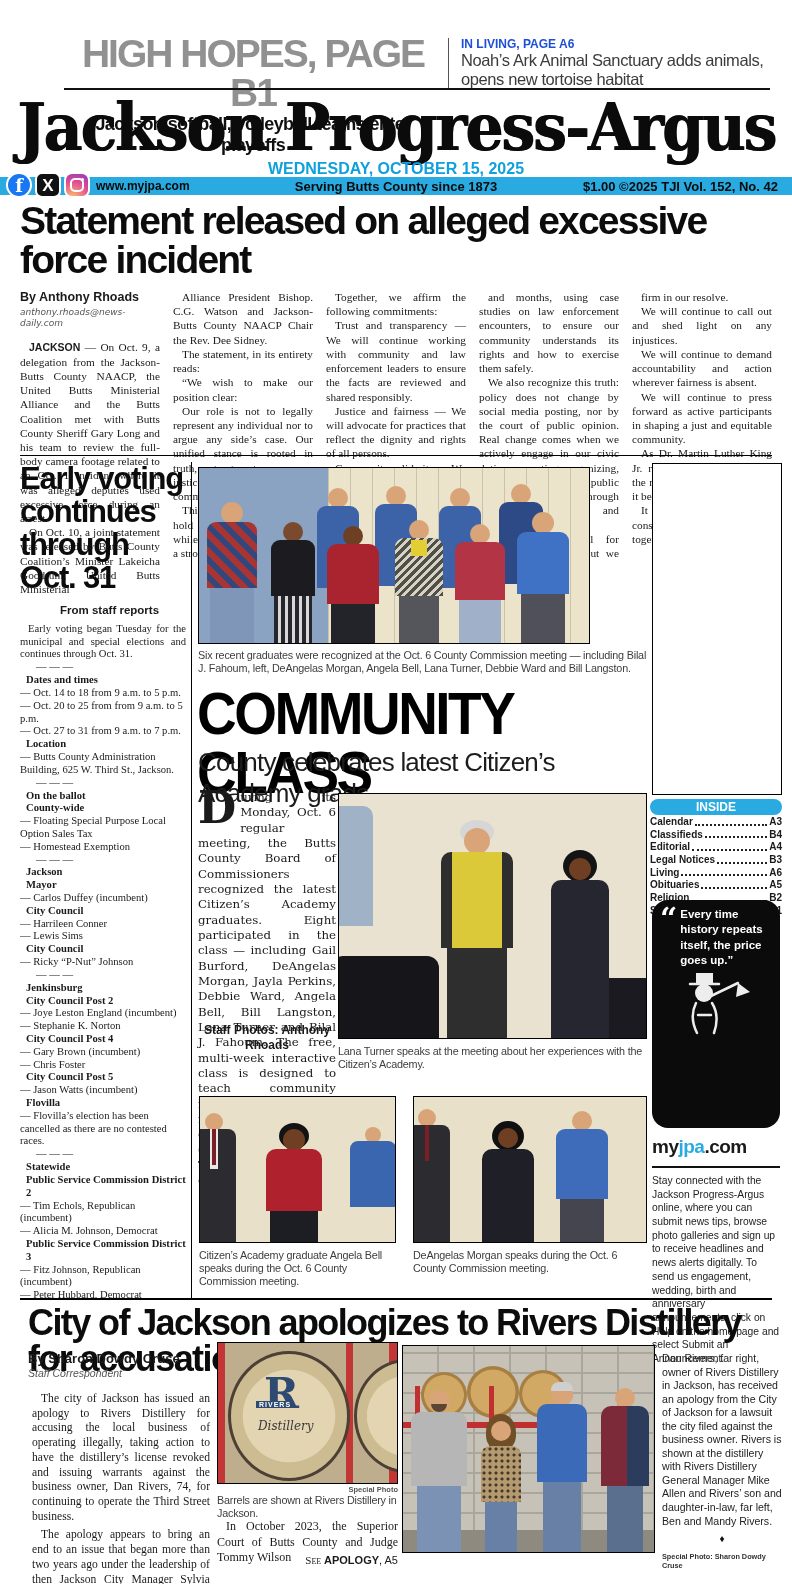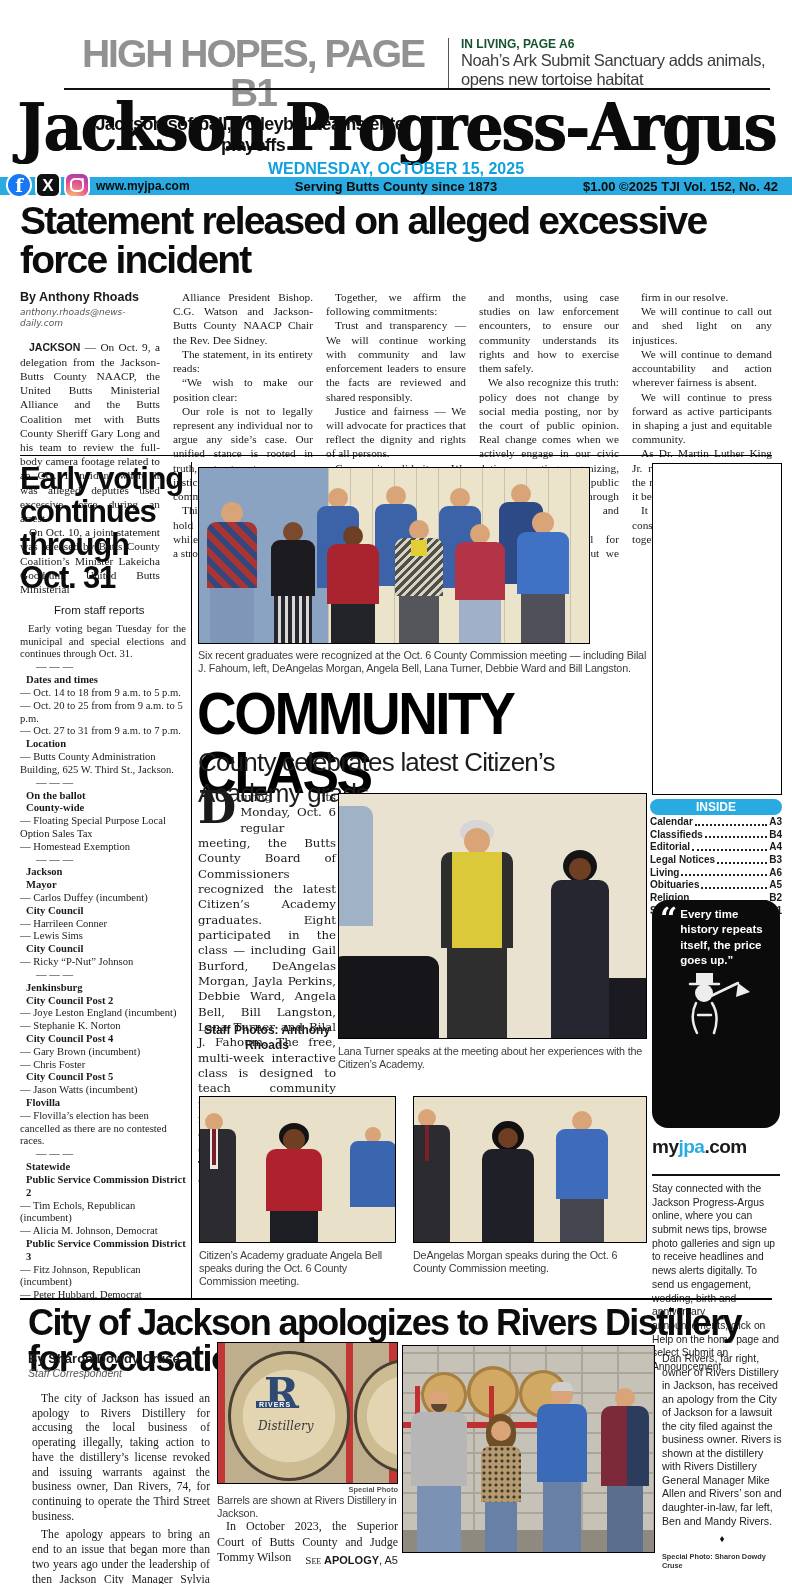--- a/index.html
+++ b/index.html
@@ -4,21 +4,21 @@
 <style>
   html,body{margin:0;padding:0;background:#888;}
   #page{position:relative;width:792px;height:1584px;background:#fff;margin:0 auto;overflow:hidden;
         font-family:"Liberation Serif",serif;color:#1a1a1a;}
   
   .sky-left{position:absolute;left:62px;top:34px;width:382px;text-align:center;}
   .sky-title{font-family:"Liberation Sans",sans-serif;font-weight:bold;font-size:39px;letter-spacing:-2px;color:#919191;line-height:1;}
   .sky-sub{font-family:"Liberation Sans",sans-serif;font-weight:bold;font-size:18px;letter-spacing:-0.6px;color:#101010;margin-top:2px;}
   .sky-divider{position:absolute;left:448px;top:38px;width:1px;height:52px;background:#555;}
   .sky-right{position:absolute;left:461px;top:37px;width:312px;}
-  .kicker{font-family:"Liberation Sans",sans-serif;font-weight:bold;font-size:12px;color:#14532d;}
+  .kicker{font-family:"Liberation Sans",sans-serif;font-weight:bold;font-size:12px;color:#1d4ed8;}
   .sky-text{font-family:"Liberation Sans",sans-serif;font-size:16.5px;letter-spacing:-0.4px;color:#3c3c3c;line-height:1.15;}
   .top-rule{position:absolute;left:64px;top:88px;width:706px;height:2px;background:#111;}
   
   .masthead-title{position:absolute;left:0;top:90px;width:100%;text-align:center;font-family:"DejaVu Serif",serif;
         font-weight:bold;font-size:60px;letter-spacing:-2px;color:#0b0b0b;transform:scaleY(1.08);transform-origin:center top;
         text-shadow:1px 0 #0b0b0b;}
   .masthead-date{position:absolute;left:0;top:160px;width:100%;text-align:center;font-family:"Liberation Sans",sans-serif;
         font-weight:bold;font-size:16px;color:#0fa0dd;}
   .topbar{position:absolute;left:0;top:177px;width:792px;height:18px;background:#29abe2;}
   .social{position:absolute;left:6px;top:-5px;display:flex;gap:3px;}
@@ -43,21 +43,21 @@
   .email{font-family:"DejaVu Sans",sans-serif;font-style:italic;font-size:9px;color:#555;margin:1px 0 11px;}
   .dateline{font-family:"Liberation Sans",sans-serif;font-weight:bold;font-size:10.5px;}
   .jump{text-align:right;font-family:"Liberation Sans",sans-serif;font-size:11px;margin-top:8px;}
   .jump .see{font-variant:small-caps;font-family:"Liberation Serif",serif;}
   .rule1{position:absolute;left:20px;top:455px;width:752px;height:1px;background:#000;}
   .rule2{position:absolute;left:20px;top:1298px;width:752px;height:2px;background:#000;}
   .vrule{position:absolute;left:191px;top:462px;width:1px;height:836px;background:#000;}
   
   .left-sb{position:absolute;left:20px;top:462px;width:166px;height:836px;overflow:hidden;}
   .left-sb h2{margin:0;font-family:"Liberation Sans",sans-serif;font-weight:bold;font-size:31px;letter-spacing:-1.2px;line-height:1.07;color:#0c0c0c;}
-  .staff{font-family:"Liberation Sans",sans-serif;font-weight:normal;font-size:11.5px;margin:9px 10px 7px;padding-left:24px;}
+  .staff{font-family:"Liberation Sans",sans-serif;font-weight:bold;font-size:11.5px;margin:9px 16px 7px;padding-left:24px;}
   .intro{font-size:10.6px;line-height:1.22;text-align:justify;text-indent:8px;margin:0;}
   .bl{font-size:10.6px;line-height:1.21;}
   .t-d{padding-left:16px;}
   .t-h{font-weight:bold;padding-left:6px;}
   
   .photo{position:absolute;border:1px solid #000;overflow:hidden;box-sizing:border-box;}
   .caption{position:absolute;font-family:"Liberation Sans",sans-serif;font-size:10.8px;letter-spacing:-0.2px;color:#3d3d3d;line-height:1.22;}
   .pfig{position:absolute;}
   .pp{position:absolute;display:block;}
   .group-photo{left:198px;top:467px;width:392px;height:177px;background:linear-gradient(90deg,#8ba3c2 0 33%,#ece3cb 33%);}
@@ -80,21 +80,21 @@
   .inside-head{background:#29abe2;color:#fff;font-family:"Liberation Sans",sans-serif;font-weight:bold;font-size:12px;text-align:center;border-radius:9px;padding:1px 0;}
   .inside-row{display:flex;align-items:flex-end;font-family:"Liberation Sans",sans-serif;font-weight:bold;font-size:10px;line-height:1.17;margin-top:1px;}
   .inside-row .leader{flex:1;border-bottom:2px dotted #222;margin:0 2px 2px;}
   .joe-box{position:absolute;left:652px;top:900px;width:128px;height:228px;background:#0b0b0b;border-radius:16px;color:#fff;overflow:hidden;}
   .joe-title{font-family:"Liberation Sans",sans-serif;font-weight:bold;font-size:22px;line-height:1.03;text-align:center;margin-top:11px;letter-spacing:-0.5px;}
   .joe-quote{display:flex;padding:7px 9px 0 8px;}
   .qmark{font-family:"DejaVu Serif",serif;font-weight:bold;font-size:30px;line-height:.8;margin-right:3px;}
   .qtext{font-family:"Liberation Sans",sans-serif;font-weight:bold;font-size:11.5px;line-height:1.33;}
   .hobo{display:block;margin:1px auto 0;}
   .myjpa-box{position:absolute;left:652px;top:1136px;width:128px;}
-  .myjpa-title{font-family:"Liberation Sans",sans-serif;font-weight:bold;font-size:19px;letter-spacing:-0.5px;border-bottom:2px solid #111;padding-bottom:16px;}
+  .myjpa-title{font-family:"Liberation Sans",sans-serif;font-weight:bold;font-size:19px;letter-spacing:-0.5px;border-bottom:2px solid #111;padding-bottom:8px;}
   .myjpa-title .blue{color:#29abe2;}
   .myjpa-box p{margin:6px 0 0;font-family:"Liberation Sans",sans-serif;font-size:10.3px;line-height:1.33;color:#222;}
   
   .ap-head{position:absolute;left:28px;top:1305px;width:744px;margin:0;font-family:"Liberation Sans",sans-serif;font-weight:bold;
         font-size:36px;letter-spacing:-1.6px;line-height:1;color:#0c0c0c;}
   .ap-byline{position:absolute;left:28px;top:1351px;font-family:"Liberation Sans",sans-serif;font-weight:bold;font-size:13px;}
   .ap-role{position:absolute;left:28px;top:1367px;font-style:italic;font-size:10.5px;color:#555;font-family:"Liberation Sans",sans-serif;}
   .ap-col1{position:absolute;left:28px;top:1388px;width:186px;font-size:11.6px;line-height:1.27;text-align:justify;}
   .ap-col1 p{margin:4px;text-indent:9px;}
   .barrels-photo{left:217px;top:1342px;width:181px;height:142px;background:#bfae8e;}
@@ -119,21 +119,21 @@
 
 <div id="page">
 
   <div class="sky-left">
     <div class="sky-title">HIGH HOPES, PAGE B1</div>
     <div class="sky-sub">Jackson softball, volleyball teams enter playoffs</div>
   </div>
   <div class="sky-divider"></div>
   <div class="sky-right">
     <div class="kicker">IN LIVING, PAGE A6</div>
-    <div class="sky-text">Noah’s Ark Submit Sanctuary adds animals, opens new tortoise habitat</div>
+    <div class="sky-text">Noah’s Ark Animal Sanctuary adds animals, opens new tortoise habitat</div>
   </div>
   <div class="top-rule"></div>
 
   <div class="masthead-title">Jackson Progress-Argus</div>
   <div class="masthead-date">WEDNESDAY, OCTOBER 15, 2025</div>
   <div class="topbar">
     <div class="social">
       <span class="icon-fb">f</span>
       <span class="icon-x">X</span>
       <span class="icon-ig"></span>

